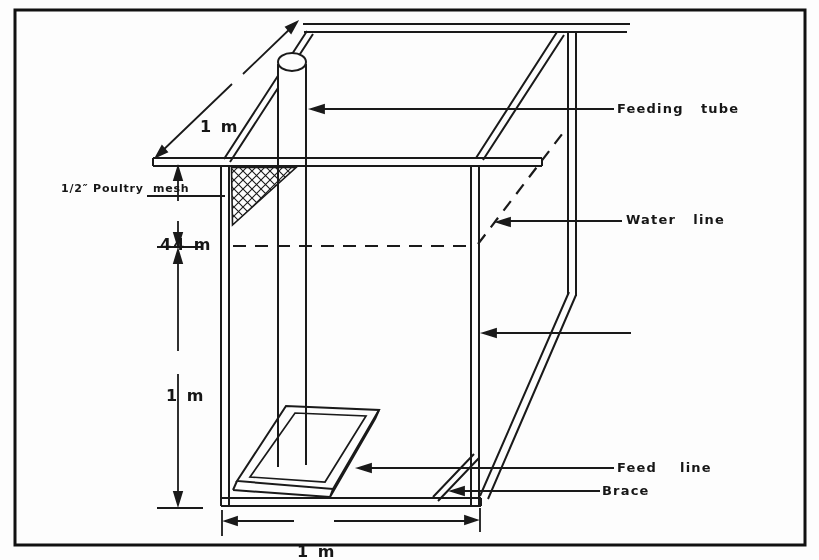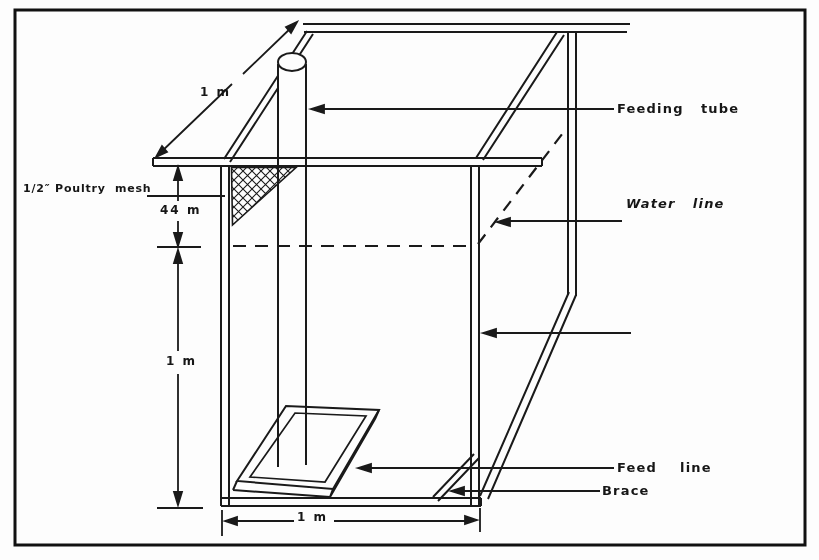--- a/index.html
+++ b/index.html
@@ -6,22 +6,22 @@
   .stage{
     position:relative;width:819px;height:560px;background:#fdfdfd;
     font-family:"DejaVu Sans", sans-serif;overflow:hidden;
   }
   .stage svg{position:absolute;left:0;top:0;}
   .lbl{
     position:absolute;color:#161616;font-weight:700;
     font-size:13px;letter-spacing:1.2px;white-space:pre;line-height:1;
     user-select:none;
   }
-  .lbl.small{font-size:11px;}
-  .lbl.dim{font-size:12px;letter-spacing:2px;}
+  .lbl.small{font-size:11px;margin-left:38px;}
+  .lbl.dim{font-size:16px;letter-spacing:2px;margin-top:33px;}
 </style>
 </head>
 <body>
 
 <div class="stage">
 
   <svg width="819" height="560" viewBox="0 0 819 560">
     <defs>
       <pattern id="xh" width="9" height="9" patternUnits="userSpaceOnUse">
         <path d="M0,9 L9,0 M0,0 L9,9" stroke="#1a1a1a" stroke-width="1.1" fill="none"></path>
@@ -121,19 +121,19 @@
   <div class="lbl small" style="left:23px;top:183px;letter-spacing:0.8px;">1/2″ Poultry  mesh</div>
 
   <div class="lbl dim" style="left:160px;top:204px;">44 m</div>
 
   <div class="lbl dim" style="left:166px;top:355px;">1 m</div>
 
   <div class="lbl dim" style="left:297px;top:511px;">1 m</div>
 
   <div class="lbl" style="left:617px;top:102px;">Feeding   tube</div>
 
-  <div class="lbl" style="left:626px;top:197px;font-style:italic;">Water   line</div>
+  <div class="lbl" style="left:626px;top:213px;">Water   line</div>
 
 
   <div class="lbl" style="left:617px;top:461px;">Feed    line</div>
 
   <div class="lbl" style="left:602px;top:484px;">Brace</div>
 </div>
 
 </body></html>

